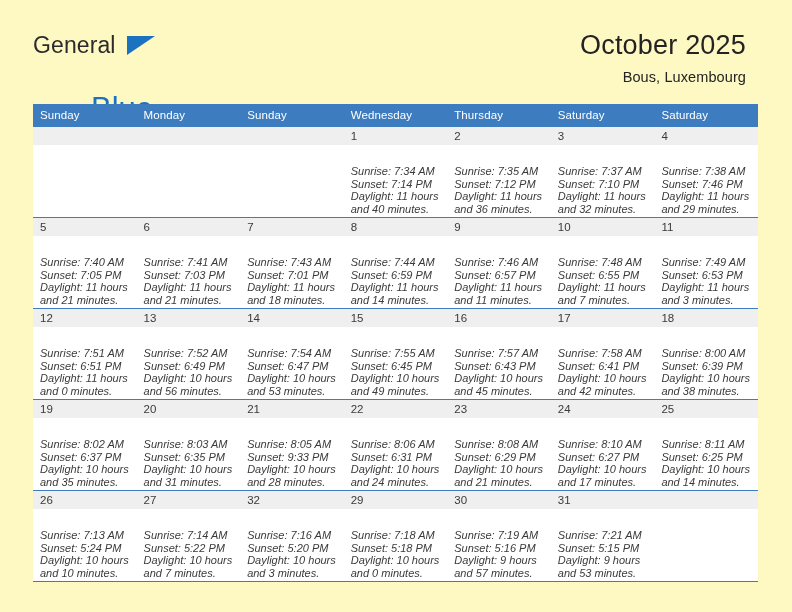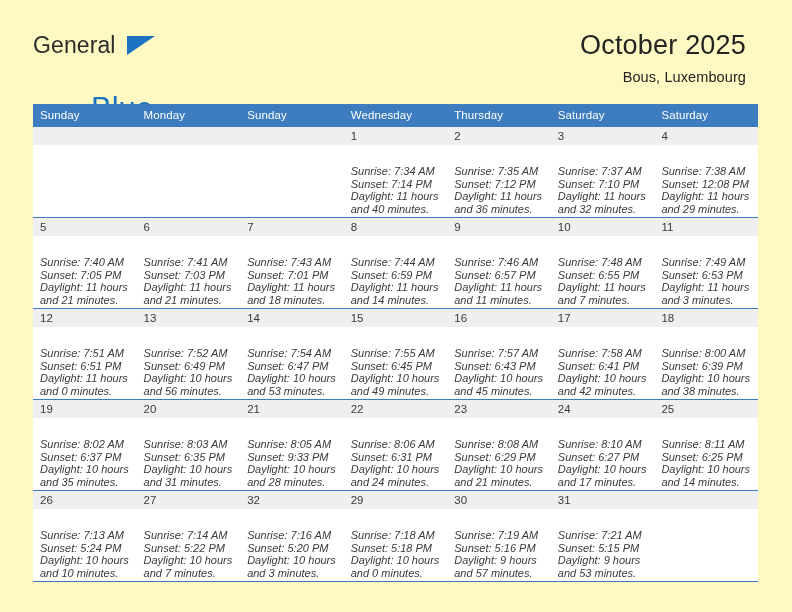--- a/index.html
+++ b/index.html
@@ -226,21 +226,21 @@
                 <div>Daylight: 11 hours</div>
                 <div>and 32 minutes.</div>
               </div>
             </div>
           </td>
           <td>
             <div class="cell">
               <div class="daynum-band">4</div>
               <div class="info">
                 <div>Sunrise: 7:38 AM</div>
-                <div>Sunset: 12:08 PM</div>
+                <div>Sunset: 7:46 PM</div>
                 <div>Daylight: 11 hours</div>
                 <div>and 29 minutes.</div>
               </div>
             </div>
           </td>
         </tr>
         <tr>
           <td>
             <div class="cell">
               <div class="daynum-band">5</div>

